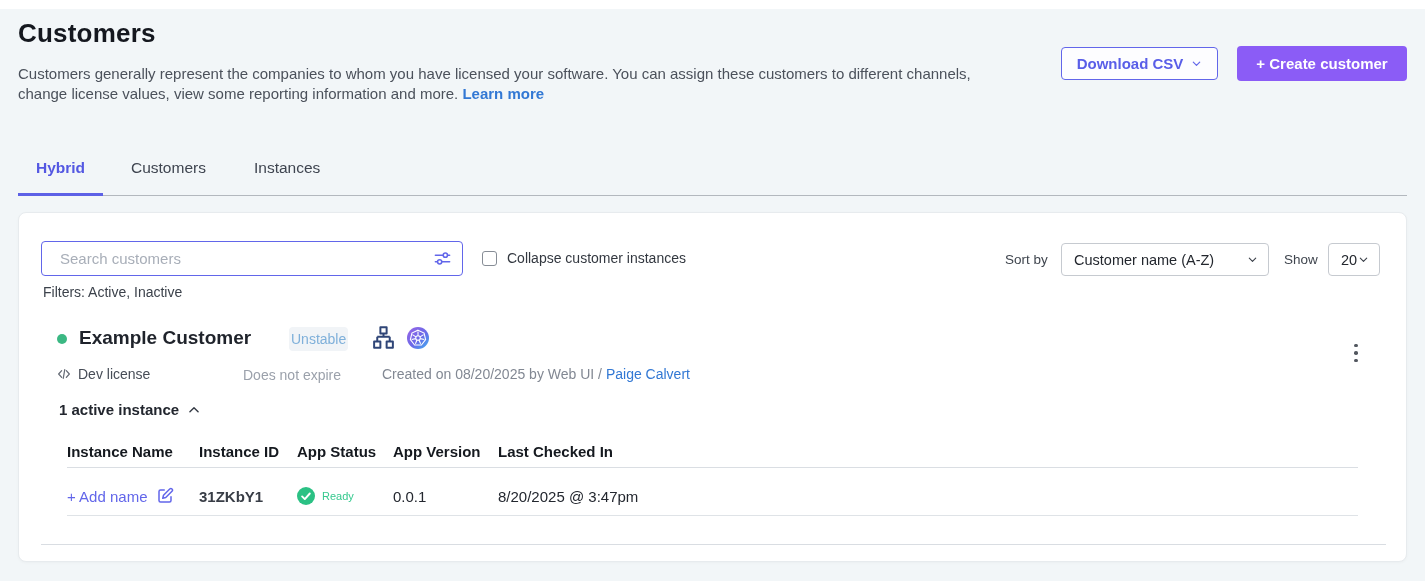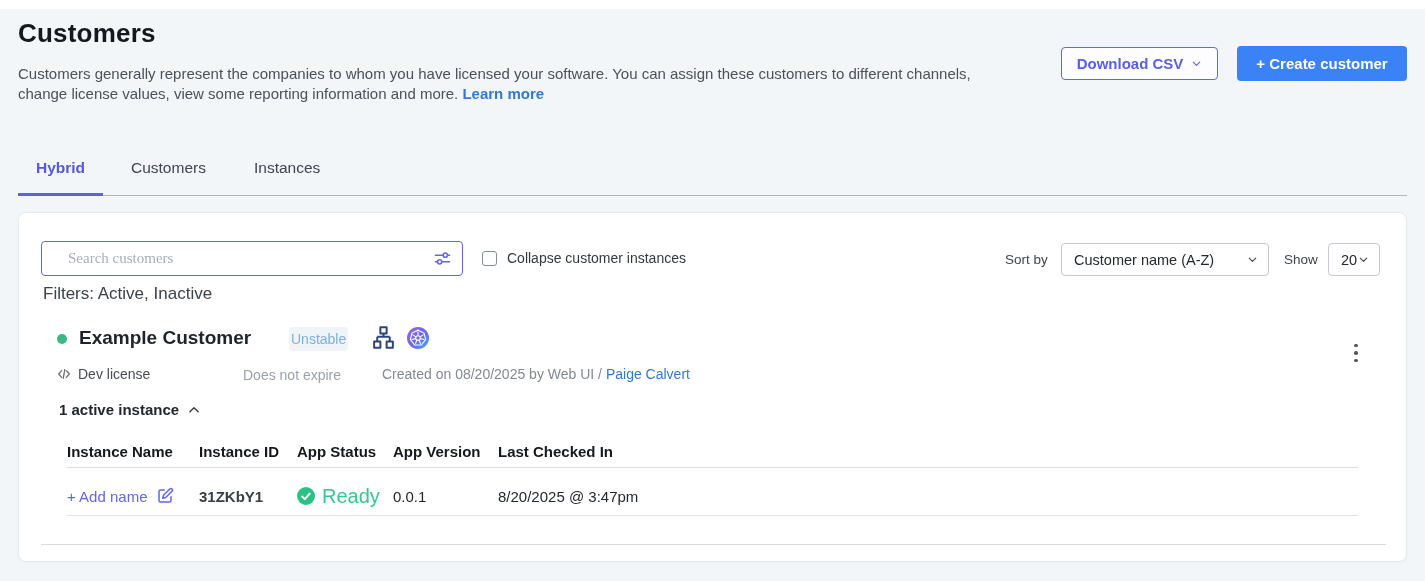--- a/index.html
+++ b/index.html
@@ -7,42 +7,42 @@
   .screen { position:relative; width:1425px; height:581px; background:#f2f6f8; overflow:hidden; }
   .topstrip { position:absolute; left:0; top:0; width:100%; height:9px; background:#ffffff; }
 
   
   .page-title { position:absolute; left:18px; top:18px; font-size:26px; font-weight:700; color:#15181f; letter-spacing:.2px; }
   .page-desc { position:absolute; left:18px; top:64px; width:975px; font-size:15px; line-height:20px; color:#4b515b; }
   .learn-more { color:#3278d4; font-weight:600; text-decoration:none; cursor:pointer; }
 
   .btn-outline { position:absolute; left:1061px; top:47px; width:157px; height:33px; border:1px solid #6266ea; border-radius:4px;
     background:#fdfdff; color:#595ee8; font-weight:700; font-size:15px; display:flex; align-items:center; justify-content:center; gap:8px; cursor:pointer; }
-  .btn-solid { position:absolute; left:1237px; top:46px; width:170px; height:35px; background:#3b82f6; border-radius:4px;
+  .btn-solid { position:absolute; left:1237px; top:46px; width:170px; height:35px; background:#8b5cf6; border-radius:4px;
     color:#ffffff; font-weight:700; font-size:15px; display:flex; align-items:center; justify-content:center; cursor:pointer; }
 
   
   .tab { position:absolute; top:159px; font-size:15.5px; color:#3f4550; cursor:pointer; }
   .tab-hybrid { left:18px; width:85px; text-align:center; color:#5458e2; font-weight:700; }
   .tab-customers { left:131px; }
   .tab-instances { left:254px; }
   .tab-line { position:absolute; left:18px; top:195px; width:1389px; height:1px; background:#b3b8be; }
   .tab-underline { position:absolute; left:18px; top:193px; width:85px; height:3px; background:#5d61e6; }
 
   
   .card { position:absolute; left:18px; top:212px; width:1389px; height:350px; background:#ffffff;
     border:1px solid #e7ebee; border-radius:8px; box-shadow:0 1px 3px rgba(0,0,0,.03); }
 
   .search-wrap { position:absolute; left:22px; top:28px; width:422px; height:35px; }
-  .search-input { width:100%; height:100%; border:1px solid #6266ea; border-radius:4px; padding:0 42px 0 26px;
-    font-size:15px; color:#333; font-family:Liberation Serif, serif; outline:none; background:#fff; }
+  .search-input { width:100%; height:100%; border:1px solid #6266ea; border-radius:4px; padding:0 42px 0 18px;
+    font-size:15px; color:#333; font-family:Liberation Sans, sans-serif; outline:none; background:#fff; }
   .search-input::placeholder { color:#a8aeb8; }
   .sliders-icon { position:absolute; right:11px; top:8px; cursor:pointer; }
 
-  .filters-summary { position:absolute; left:24px; top:71px; font-size:17px; color:#3c424b; }
+  .filters-summary { position:absolute; left:24px; top:71px; font-size:14px; color:#3c424b; }
 
   .collapse-wrap { position:absolute; left:463px; top:37px; display:flex; align-items:center; gap:10px; font-size:14px; color:#333840; }
   .checkbox { width:15px; height:15px; border:1.4px solid #878d96; border-radius:3px; background:#fff; cursor:pointer; }
 
   .sort-label { position:absolute; left:986px; top:39px; font-size:13.5px; color:#3f454e; }
   .show-label { position:absolute; left:1265px; top:39px; font-size:13.5px; color:#3f454e; }
   .select { position:absolute; top:30px; height:33px; border:1px solid #c6cad0; border-radius:4px; background:#fff;
     display:flex; align-items:center; justify-content:space-between; padding:0 10px 0 12px; font-size:14.5px; color:#23272e; cursor:pointer; }
   .select-sort { left:1042px; width:208px; }
   .select-show { left:1309px; width:52px; }
@@ -70,21 +70,21 @@
     grid-template-columns:132px 98px 96px 105px 1fr; font-size:15px; font-weight:700; color:#15191f; }
   .itable-div1 { position:absolute; left:48px; top:254px; width:1291px; height:1px; background:#dadee3; }
   .itable-row { position:absolute; left:48px; top:268px; width:1291px; height:30px; display:grid;
     grid-template-columns:132px 98px 96px 105px 1fr; align-items:center; font-size:15px; color:#23272f; }
   .itable-div2 { position:absolute; left:48px; top:302px; width:1291px; height:1px; background:#dfe3e7; }
   .cust-divider { position:absolute; left:22px; top:331px; width:1345px; height:1px; background:#d9dde2; }
 
   .addname-cell { display:flex; align-items:center; gap:9px; }
   .addname-link { color:#6266ea; font-weight:500; text-decoration:none; cursor:pointer; }
   .id-cell { font-weight:700; color:#383d46; }
-  .status-cell { display:flex; align-items:center; gap:7px; color:#35c98e; font-size:20px; }
+  .status-cell { display:flex; align-items:center; gap:7px; color:#35c98e; font-size:11px; }
   svg { display:block; }
 </style>
 </head>
 <body>
 
 <div class="screen">
   <div class="topstrip"></div>
 
   <h1 class="page-title">Customers</h1>
   <p class="page-desc"><span>Customers generally represent the companies to whom you have licensed your software. You can assign these customers to different channels, change license values, view some reporting information and more.</span>

